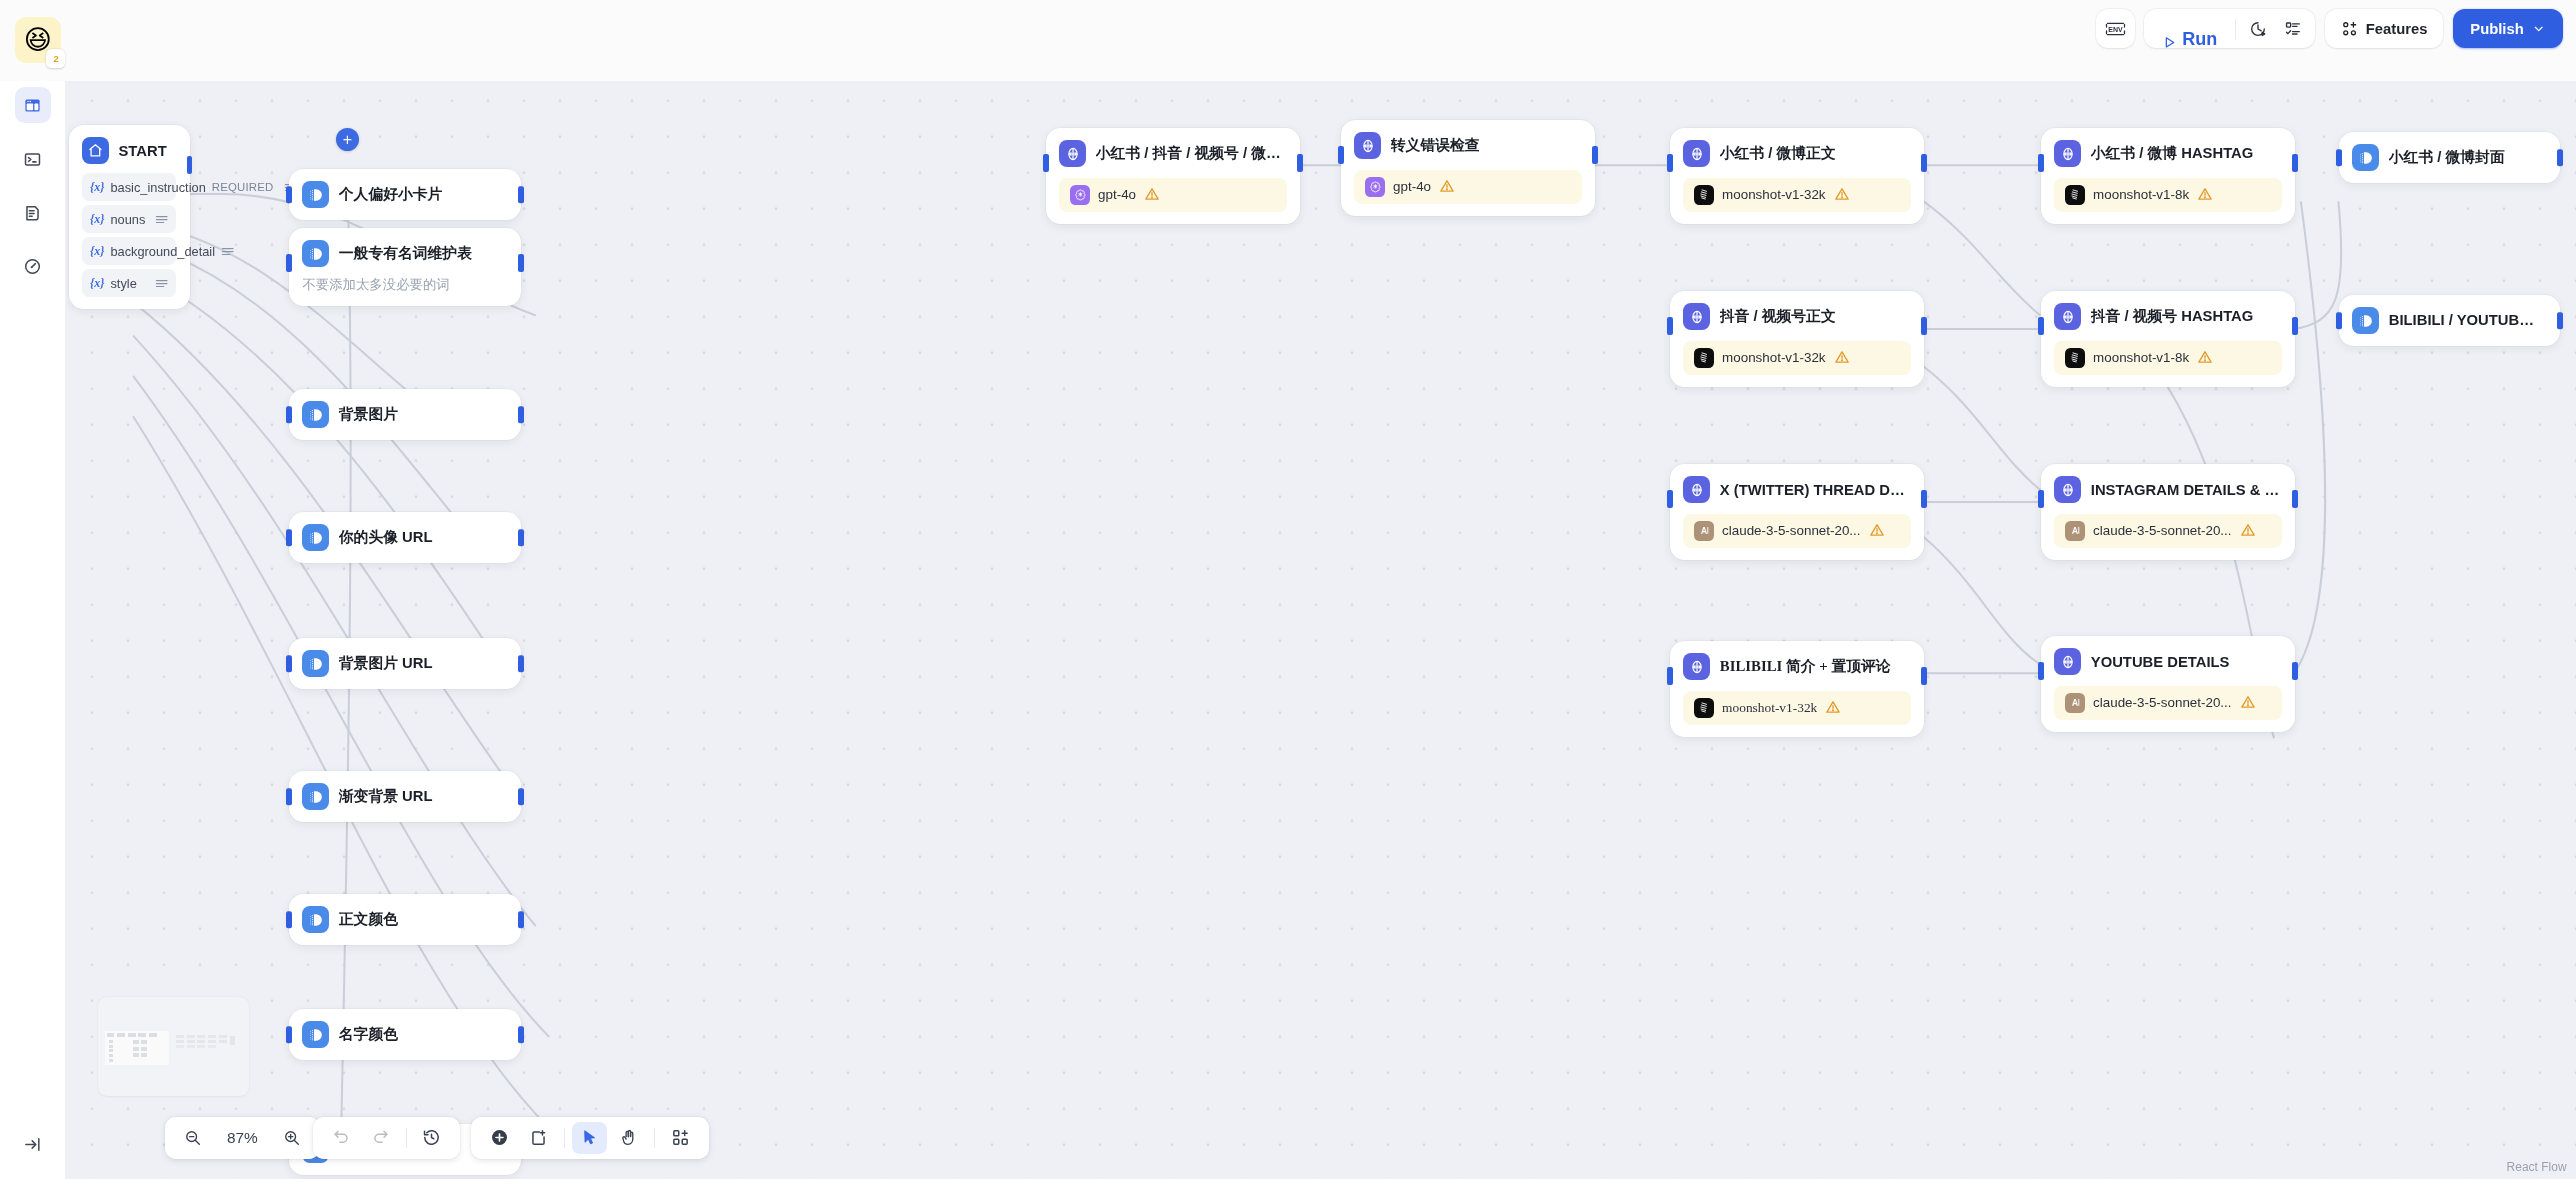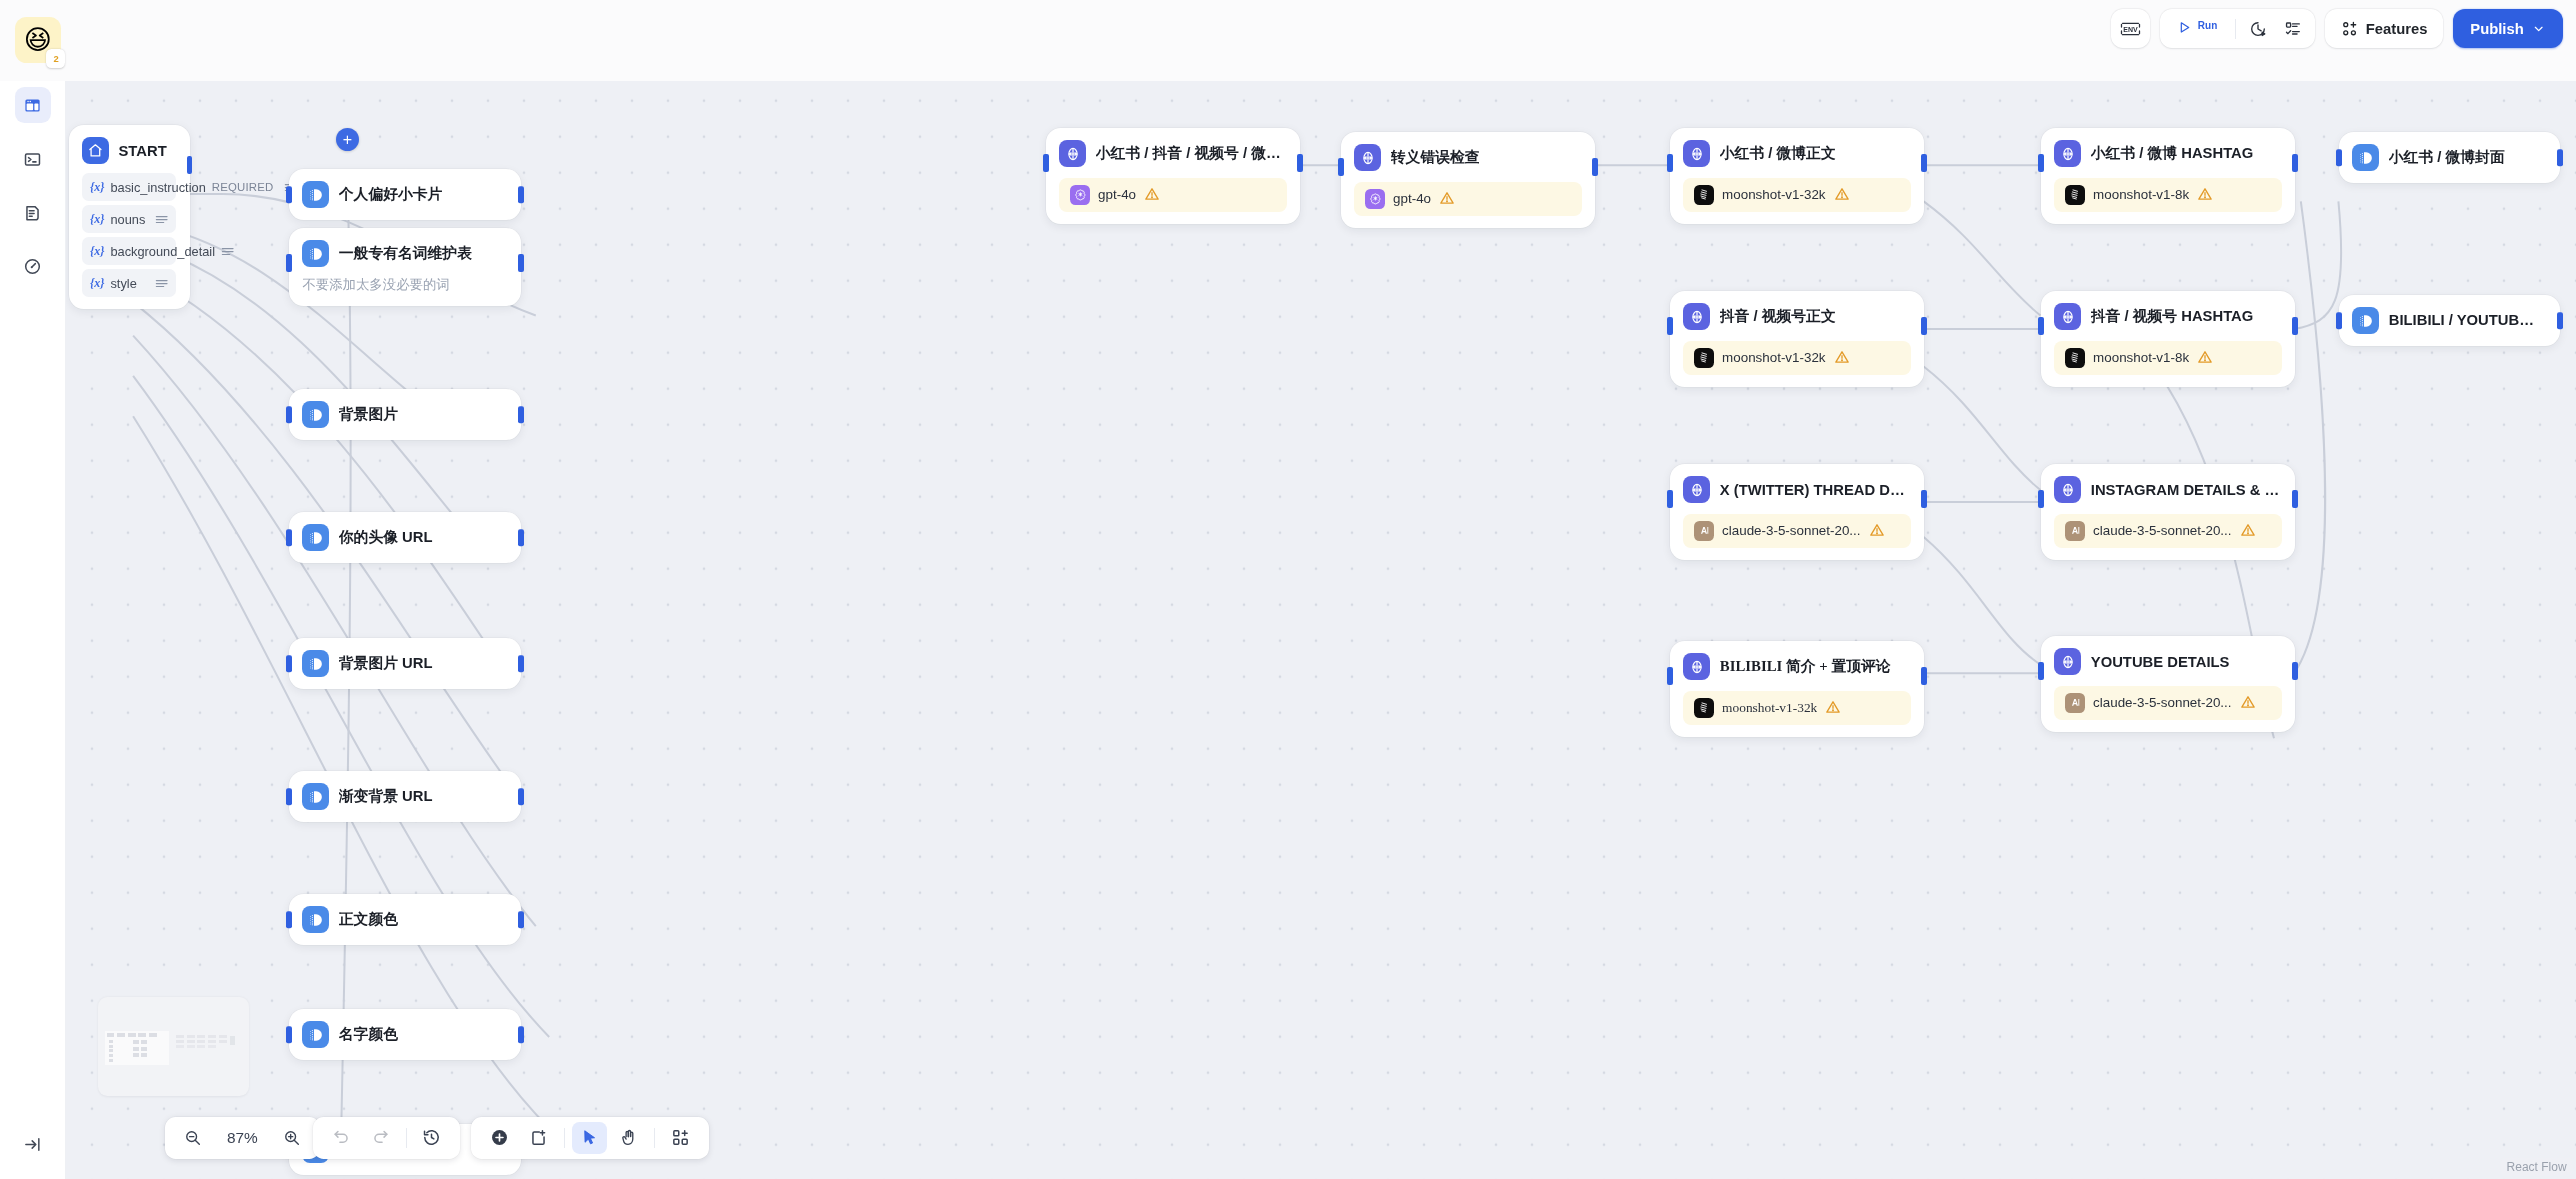--- a/index.html
+++ b/index.html
@@ -34,21 +34,21 @@
 
   .tb-right { position:absolute; right: 13.4px; top: 9.4px; display:flex; align-items:center; gap: 9.4px; }
   .tb-card {
     background:#ffffff; border-radius: 12px; height: 39px;
     box-shadow: 0 0.7px 2px rgba(16,24,40,.09), 0 0 0 0.7px rgba(16,24,40,.035);
     display:flex; align-items:center;
   }
   .env-btn { width: 39px; justify-content:center; }
   .run-group { padding: 0 6.7px; gap: 2.7px; }
   .run-btn {
-    display:flex; align-items:flex-start; gap:6px; color:#2f5fe0; font-size:10px; font-weight:600;
+    display:flex; align-items:flex-end; gap:6px; color:#2f5fe0; font-size:18px; font-weight:600;
     padding: 0 10.7px; height:29.5px; border-radius:8px; cursor:pointer;margin-top:12px;
   }
   .divider-v { width:0.7px; height:20px; background:#e7eaf0; margin:0 4px; }
   .icon-btn {
     width: 32px; height:29.5px; display:flex; align-items:center; justify-content:center;
     border-radius:7.4px; cursor:pointer;
   }
   .features-btn { padding: 0 16px; gap: 7.4px; font-size: 14.8px; color:#1f2329; font-weight:600; cursor:pointer; }
   .publish-btn {
     background:#2f5fe0; color:#fff; border-radius:12px; height:39px;
@@ -512,21 +512,21 @@
             <span class="model-name">gpt-4o</span>
             <span><svg class="warn-ico" viewBox="0 0 24 24" fill="none" stroke="#e39a28" stroke-width="2" stroke-linecap="round" stroke-linejoin="round">
                 <path d="M12 4.2 21.2 19.8H2.8z"></path>
                 <path d="M12 10v4"></path>
                 <circle cx="12" cy="17" r=".6" fill="#e39a28"></circle>
               </svg></span>
           </div>
           <div class="handle left"></div>
           <div class="handle right"></div>
         </div>
-        <div class="node has-desc" style="left: 1275px; top: 132px; width: 254px;">
+        <div class="node has-desc" style="left: 1275px; top: 120px; width: 254px;">
           <div class="node-head">
             <div class="node-ico ico-llm">
               <svg width="16" height="16" viewBox="0 0 24 24" fill="none" stroke="#fff" stroke-width="1.8" stroke-linecap="round">
                 <ellipse cx="12" cy="12" rx="6.2" ry="8.4"></ellipse>
                 <path d="M12 4.2v15.6"></path>
                 <path d="M6.2 12h11.6"></path>
                 <path d="M9.2 10.2 7 12l2.2 1.8M14.8 10.2 17 12l-2.2 1.8"></path>
               </svg>
             </div>
             <div class="node-title">转义错误检查</div>

